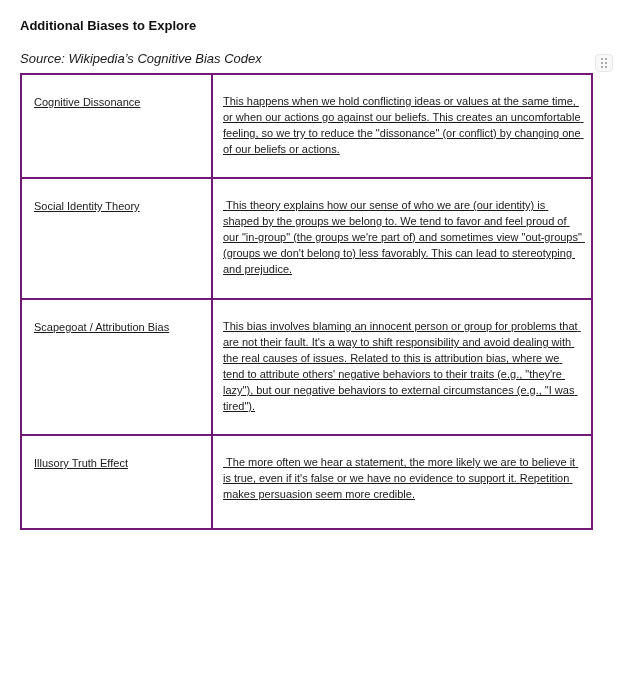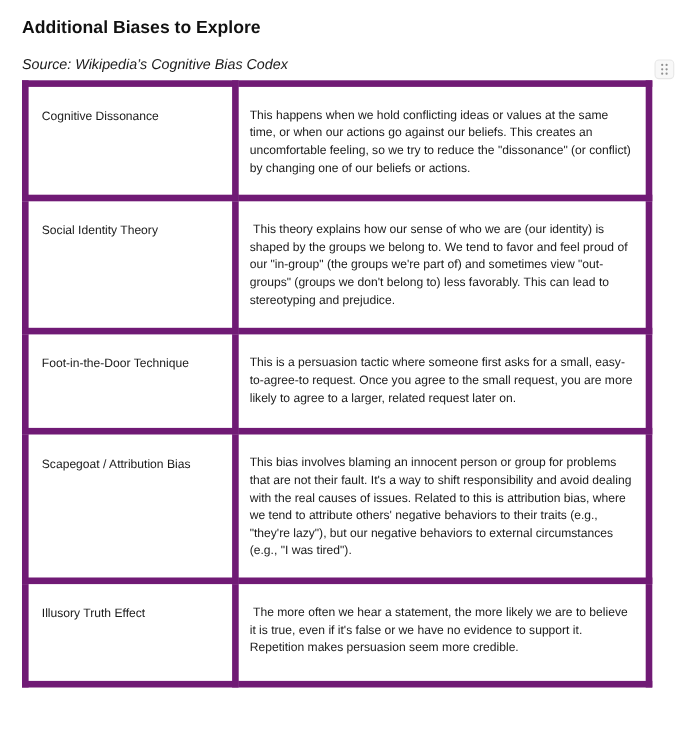--- a/index.html
+++ b/index.html
@@ -13,21 +13,21 @@
     position: relative;
     width: 624px; height: 684px;
     background: #ffffff;
     overflow: hidden;
   }
   .header {
     position: absolute;
     left: 20px; top: 18px;
   }
   .title {
-    font-size: 16px;
+    font-size: 13px;
     line-height: 16px;
     font-weight: bold;
     color: #111111;
   }
   .subtitle {
     font-size: 13px;
     line-height: 16px;
     font-style: italic;
     color: #1a1a1a;
     margin-top: 17px;
@@ -57,25 +57,26 @@
   }
   table.biases {
     position: absolute;
     left: 20px; top: 73px;
     width: 573px;
     border-collapse: collapse;
     table-layout: fixed;
     background: #ffffff;
   }
   table.biases td {
-    border: 6px solid #701a75;
+    border: 2px solid #701a75;
     vertical-align: top;
     font-size: 11px;
     line-height: 16px;
     color: #1a1a1a;
+    text-decoration: underline;
   }
   td.term {
     width: 191px;
     padding: 19px 10px 12px 12px;
   }
   td.desc {
     padding: 18px 9px 12px 10px;
     white-space: pre-wrap;
   }
   tr.r1 { height: 104px; }
@@ -108,24 +109,20 @@
   <table class="biases">
     <tbody>
       <tr class="r1">
         <td class="term">Cognitive Dissonance</td>
         <td class="desc">This happens when we hold conflicting ideas or values at the same time, or when our actions go against our beliefs. This creates an uncomfortable feeling, so we try to reduce the "dissonance" (or conflict) by changing one of our beliefs or actions.</td>
       </tr>
       <tr class="r2">
         <td class="term">Social Identity Theory</td>
         <td class="desc"> This theory explains how our sense of who we are (our identity) is shaped by the groups we belong to. We tend to favor and feel proud of our "in-group" (the groups we're part of) and sometimes view "out-groups" (groups we don't belong to) less favorably. This can lead to stereotyping and prejudice.</td>
       </tr>
-      <tr class="r3">
-        <td class="term">Foot-in-the-Door Technique</td>
-        <td class="desc">This is a persuasion tactic where someone first asks for a small, easy-to-agree-to request. Once you agree to the small request, you are more likely to agree to a larger, related request later on.</td>
-      </tr>
       <tr class="r4">
         <td class="term">Scapegoat / Attribution Bias</td>
         <td class="desc">This bias involves blaming an innocent person or group for problems that are not their fault. It's a way to shift responsibility and avoid dealing with the real causes of issues. Related to this is attribution bias, where we tend to attribute others' negative behaviors to their traits (e.g., "they're lazy"), but our negative behaviors to external circumstances (e.g., "I was tired").</td>
       </tr>
       <tr class="r5">
         <td class="term">Illusory Truth Effect</td>
         <td class="desc"> The more often we hear a statement, the more likely we are to believe it is true, even if it's false or we have no evidence to support it. Repetition makes persuasion seem more credible.</td>
       </tr>
     </tbody>
   </table>

